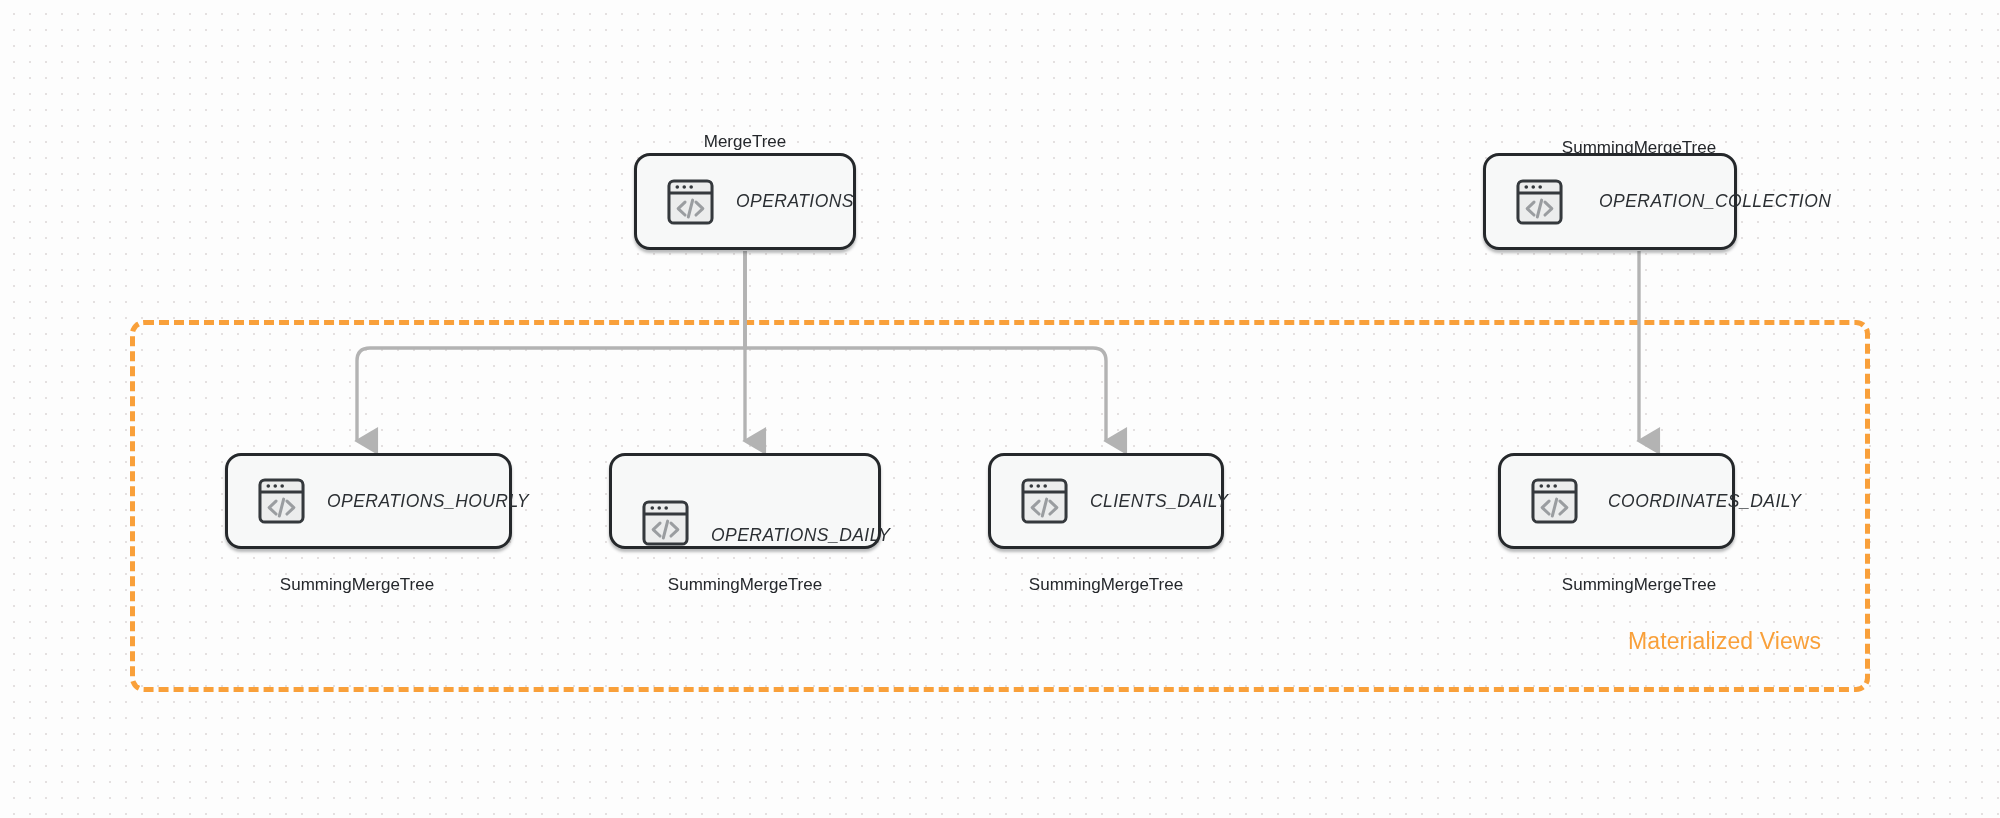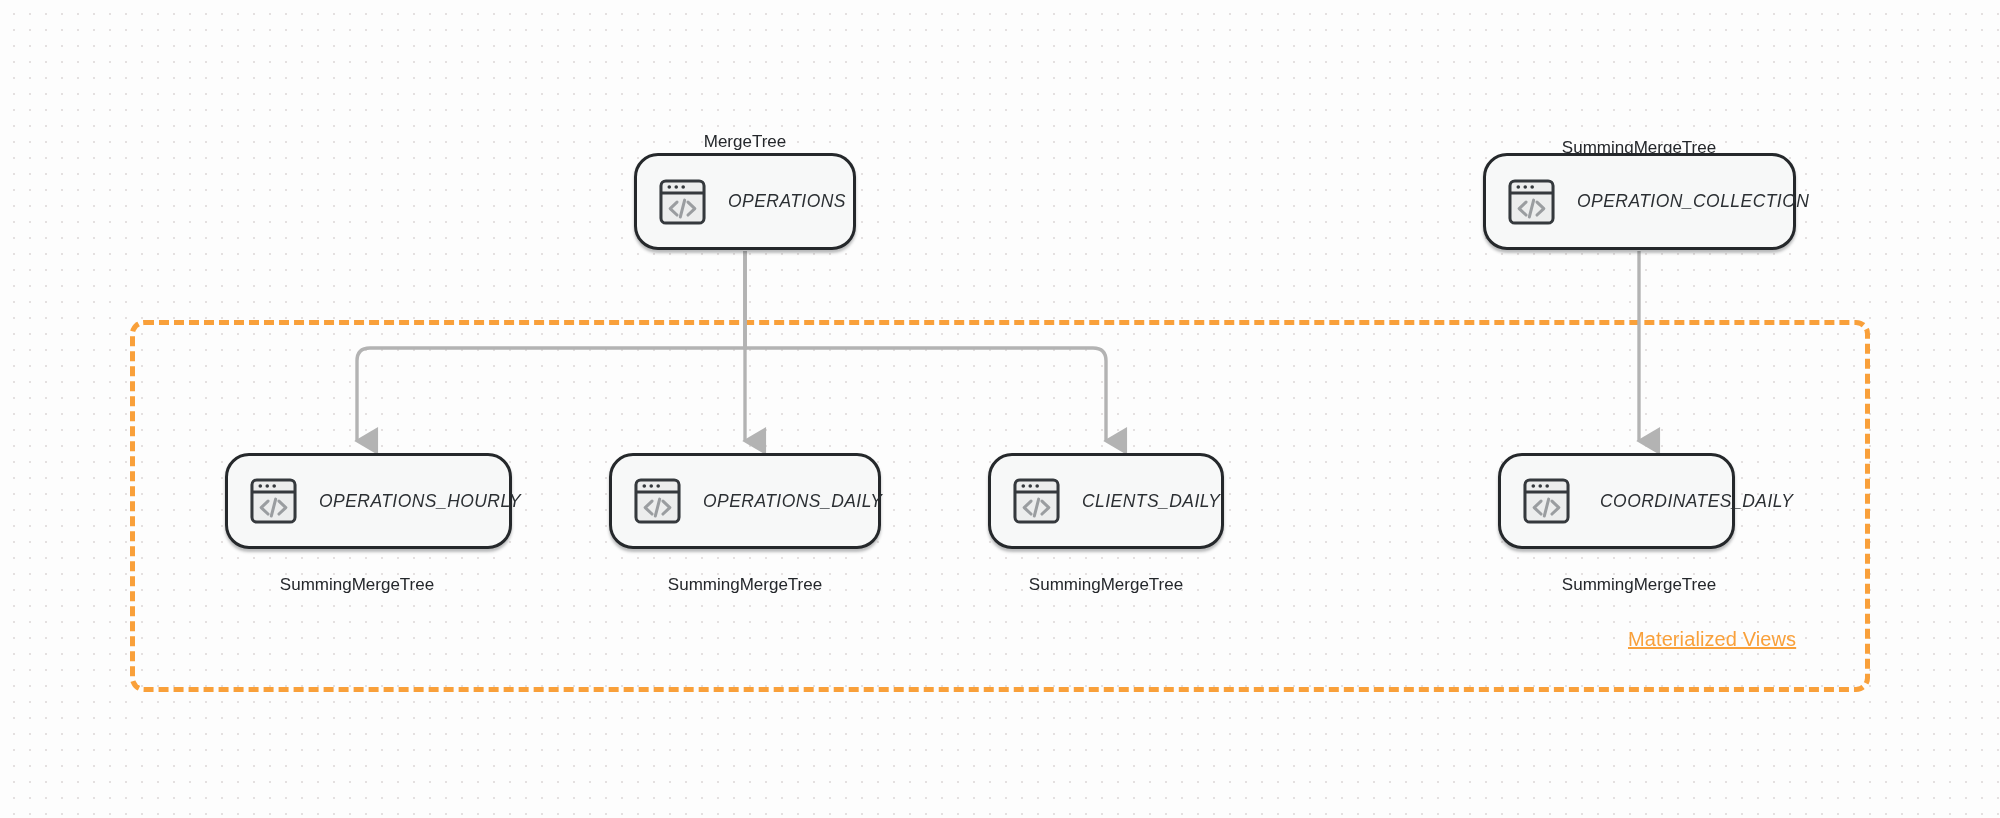--- a/index.html
+++ b/index.html
@@ -38,37 +38,36 @@
   
   .mv-group {
     position: absolute;
     border: 5px dashed #f9a03a;
     border-radius: 14px;
     box-sizing: border-box;
   }
   .mv-label {
     position: absolute;
     color: #f9a03a;
-    font-size: 20px;
+    font-size: 23px;
     letter-spacing: 0.1px;
     white-space: nowrap;
-    text-decoration: underline;
   }
 
   
   .node {
     position: absolute;
     box-sizing: border-box;
     background: #f7f8f8;
     border: 3px solid #25282b;
-    border-radius: 24px;
+    border-radius: 16px;
     box-shadow: 0 3px 3px rgba(30,33,38,0.30);
     display: flex;
     align-items: center;
-    padding-left: 22px;
+    padding-left: 30px;
   }
   .node-icon {
     flex: 0 0 auto;
     width: 47px;
     height: 46px;
     display: block;
   }
   .node-title {
     margin-left: 22px;
     font-size: 17.5px;
@@ -126,21 +125,21 @@
             <circle cx="17.6" cy="8.2" r="1.85" fill="#35393d"></circle>
             <circle cx="24.7" cy="8.2" r="1.85" fill="#35393d"></circle>
             <path d="M 18.4 23.6 L 11.4 30.2 L 18.4 36.8" stroke="#9a9da0" stroke-width="3.1" fill="none" stroke-linecap="round" stroke-linejoin="round"></path>
             <path d="M 29.6 23.6 L 36.6 30.2 L 29.6 36.8" stroke="#9a9da0" stroke-width="3.1" fill="none" stroke-linecap="round" stroke-linejoin="round"></path>
             <path d="M 26.2 21.6 L 21.8 38.8" stroke="#9a9da0" stroke-width="3.1" fill="none" stroke-linecap="round"></path>
           </svg>
         </span>
         <span class="node-title">OPERATIONS</span>
       </div>
       <div class="engine-label" style="left: 745px; top: 120px;">MergeTree</div>
-      <div class="node" style="left: 1483px; top: 153px; width: 313px; height: 97px; border-color: rgb(37, 40, 43); background: rgb(247, 248, 248);">
+      <div class="node" style="left: 1483px; top: 153px; width: 254px; height: 97px; border-color: rgb(37, 40, 43); background: rgb(247, 248, 248); gap: 14px;">
         <span style="display: flex;">
           <svg class="node-icon" viewBox="0 0 48 47">
             <rect x="2" y="2" width="44" height="43" rx="5" ry="5" fill="#eceded" stroke="#35393d" stroke-width="3.1"></rect>
             <path d="M 2.6 14.2 L 45.4 14.2" stroke="#35393d" stroke-width="3.1" fill="none"></path>
             <circle cx="10.5" cy="8.2" r="1.85" fill="#35393d"></circle>
             <circle cx="17.6" cy="8.2" r="1.85" fill="#35393d"></circle>
             <circle cx="24.7" cy="8.2" r="1.85" fill="#35393d"></circle>
             <path d="M 18.4 23.6 L 11.4 30.2 L 18.4 36.8" stroke="#9a9da0" stroke-width="3.1" fill="none" stroke-linecap="round" stroke-linejoin="round"></path>
             <path d="M 29.6 23.6 L 36.6 30.2 L 29.6 36.8" stroke="#9a9da0" stroke-width="3.1" fill="none" stroke-linecap="round" stroke-linejoin="round"></path>
             <path d="M 26.2 21.6 L 21.8 38.8" stroke="#9a9da0" stroke-width="3.1" fill="none" stroke-linecap="round"></path>
@@ -158,21 +157,21 @@
             <circle cx="17.6" cy="8.2" r="1.85" fill="#35393d"></circle>
             <circle cx="24.7" cy="8.2" r="1.85" fill="#35393d"></circle>
             <path d="M 18.4 23.6 L 11.4 30.2 L 18.4 36.8" stroke="#9a9da0" stroke-width="3.1" fill="none" stroke-linecap="round" stroke-linejoin="round"></path>
             <path d="M 29.6 23.6 L 36.6 30.2 L 29.6 36.8" stroke="#9a9da0" stroke-width="3.1" fill="none" stroke-linecap="round" stroke-linejoin="round"></path>
             <path d="M 26.2 21.6 L 21.8 38.8" stroke="#9a9da0" stroke-width="3.1" fill="none" stroke-linecap="round"></path>
           </svg>
         </span>
         <span class="node-title">OPERATIONS_HOURLY</span>
       </div>
       <div class="engine-label" style="left: 357px; top: 563px;">SummingMergeTree</div>
-      <div class="node" style="left: 609px; top: 453px; width: 272px; height: 96px; border-color: rgb(37, 40, 43); background: rgb(247, 248, 248);">
+      <div class="node" style="left: 609px; top: 453px; width: 272px; height: 96px; border-color: rgb(37, 40, 43); background: rgb(247, 248, 248); align-items: flex-end;">
         <span style="display: flex;">
           <svg class="node-icon" viewBox="0 0 48 47">
             <rect x="2" y="2" width="44" height="43" rx="5" ry="5" fill="#eceded" stroke="#35393d" stroke-width="3.1"></rect>
             <path d="M 2.6 14.2 L 45.4 14.2" stroke="#35393d" stroke-width="3.1" fill="none"></path>
             <circle cx="10.5" cy="8.2" r="1.85" fill="#35393d"></circle>
             <circle cx="17.6" cy="8.2" r="1.85" fill="#35393d"></circle>
             <circle cx="24.7" cy="8.2" r="1.85" fill="#35393d"></circle>
             <path d="M 18.4 23.6 L 11.4 30.2 L 18.4 36.8" stroke="#9a9da0" stroke-width="3.1" fill="none" stroke-linecap="round" stroke-linejoin="round"></path>
             <path d="M 29.6 23.6 L 36.6 30.2 L 29.6 36.8" stroke="#9a9da0" stroke-width="3.1" fill="none" stroke-linecap="round" stroke-linejoin="round"></path>
             <path d="M 26.2 21.6 L 21.8 38.8" stroke="#9a9da0" stroke-width="3.1" fill="none" stroke-linecap="round"></path>

